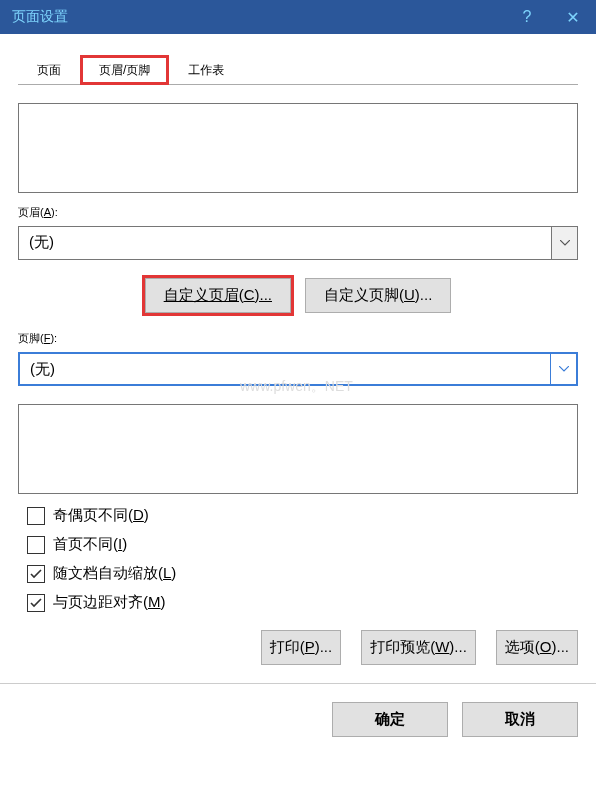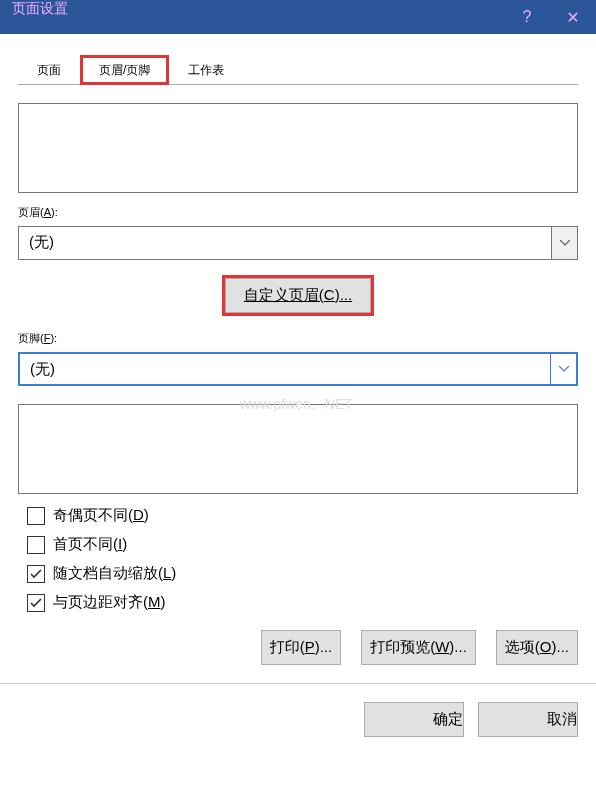--- a/index.html
+++ b/index.html
@@ -1,18 +1,18 @@
 <!DOCTYPE html>
 <html><head>
   <meta charset="utf-8">
   <style>
     * { box-sizing: border-box; margin: 0; padding: 0; font-family: "Microsoft YaHei", sans-serif; }
     body { background: #fff; width: 596px; height: 789px; overflow: hidden; }
     
-    .titlebar { background: #2b579a; height: 34px; display: flex; align-items: flex-start; color: #f0abfc; padding-left: 12px; font-size: 14px; }
+    .titlebar { background: #2b579a; height: 34px; display: flex; align-items: center; color: #7dd3fc; padding-left: 12px; font-size: 14px; }
     .titlebar-title { flex: 1; }
     .titlebar-btn { width: 46px; height: 34px; display: flex; align-items: center; justify-content: center; font-size: 16px; cursor: pointer; }
     
     .content { padding: 20px 18px 18px 18px; }
     
     .tabs { display: flex; border-bottom: 1px solid #ababab; margin-bottom: 18px; }
     .tab { padding: 6px 18px; font-size: 12px; cursor: pointer; border: 1px solid transparent; border-bottom: none; position: relative; top: 1px; }
     .tab.active { border-color: #ababab; background: white; }
     .tab.highlighted { outline: 3px solid #e23636; outline-offset: -3px; }
     
@@ -33,21 +33,21 @@
     .btn.highlighted { outline: 3px solid #e23636; outline-offset: 0px; text-decoration: underline; }
     
     .checkbox-row { display: flex; align-items: center; gap: 8px; margin-bottom: 10px; font-size: 15px; margin-left: 9px; }
     .checkbox { width: 18px; height: 18px; border: 1px solid #333; display: flex; align-items: center; justify-content: center; }
     .checkmark { width: 12px; height: 10px; }
     
     .bottom-buttons { display: flex; gap: 20px; justify-content: flex-end; margin-top: 18px; }
     .bottom-buttons .btn { padding: 7px 8px; }
     
     .dialog-footer { border-top: 1px solid #ccc; padding: 18px; display: flex; justify-content: flex-end; gap: 14px; }
-    .dialog-footer .btn { width: 100px; padding: 7px 0; text-align: right; }
+    .dialog-footer .btn { width: 116px; padding: 7px 0; text-align: center; font-weight: bold; }
     
     .watermark { position: absolute; font-size: 14px; color: #ddd; }
   </style>
 </head>
 <body>
 
 <div class="titlebar">
   <span class="titlebar-title">页面设置</span>
   <div class="titlebar-btn">
       <span>?</span>
@@ -76,26 +76,29 @@
       <svg class="chevron" viewBox="0 0 10 6">
           <path d="M0 0 L5 5 L10 0" fill="none" stroke="#555" stroke-width="1.2"></path>
         </svg>
     </div>
   </div>
 
   <div class="button-row">
     <button class="btn highlighted">
       <span>自定义页眉(</span><span class="underline">C</span><span>)...</span>
     </button>
+    <button class="btn">
+      <span>自定义页脚(</span><span class="underline">U</span><span>)...</span>
+    </button>
   </div>
 
   <label class="field-label">
     <span>页脚(</span><span class="underline">F</span><span>):</span>
   </label>
-  <div class="watermark" style="left:240px; top:396px;">www.pfwen。NET</div>
+  <div class="watermark" style="left:240px; top:378px;">www.pfwen。NET</div>
   <div class="dropdown highlighted">
     <div class="dropdown-value">(无)</div>
     <div class="dropdown-arrow">
       <svg class="chevron" viewBox="0 0 10 6">
           <path d="M0 0 L5 5 L10 0" fill="none" stroke="#3b7dd8" stroke-width="1.2"></path>
         </svg>
     </div>
   </div>
 
   <div class="preview-box"></div>

